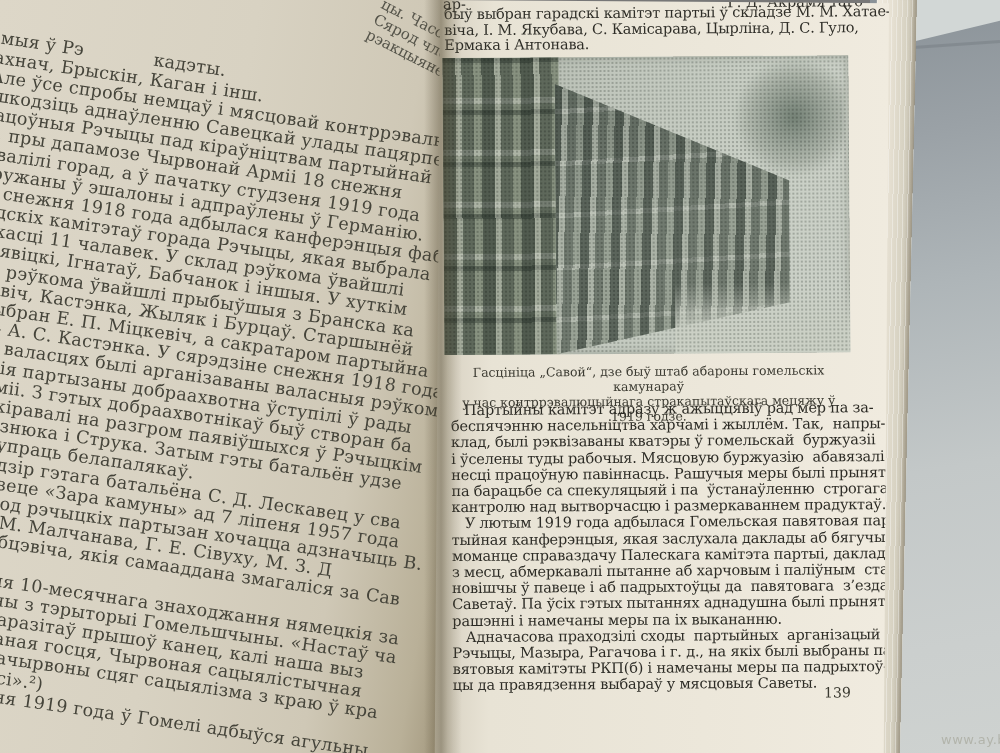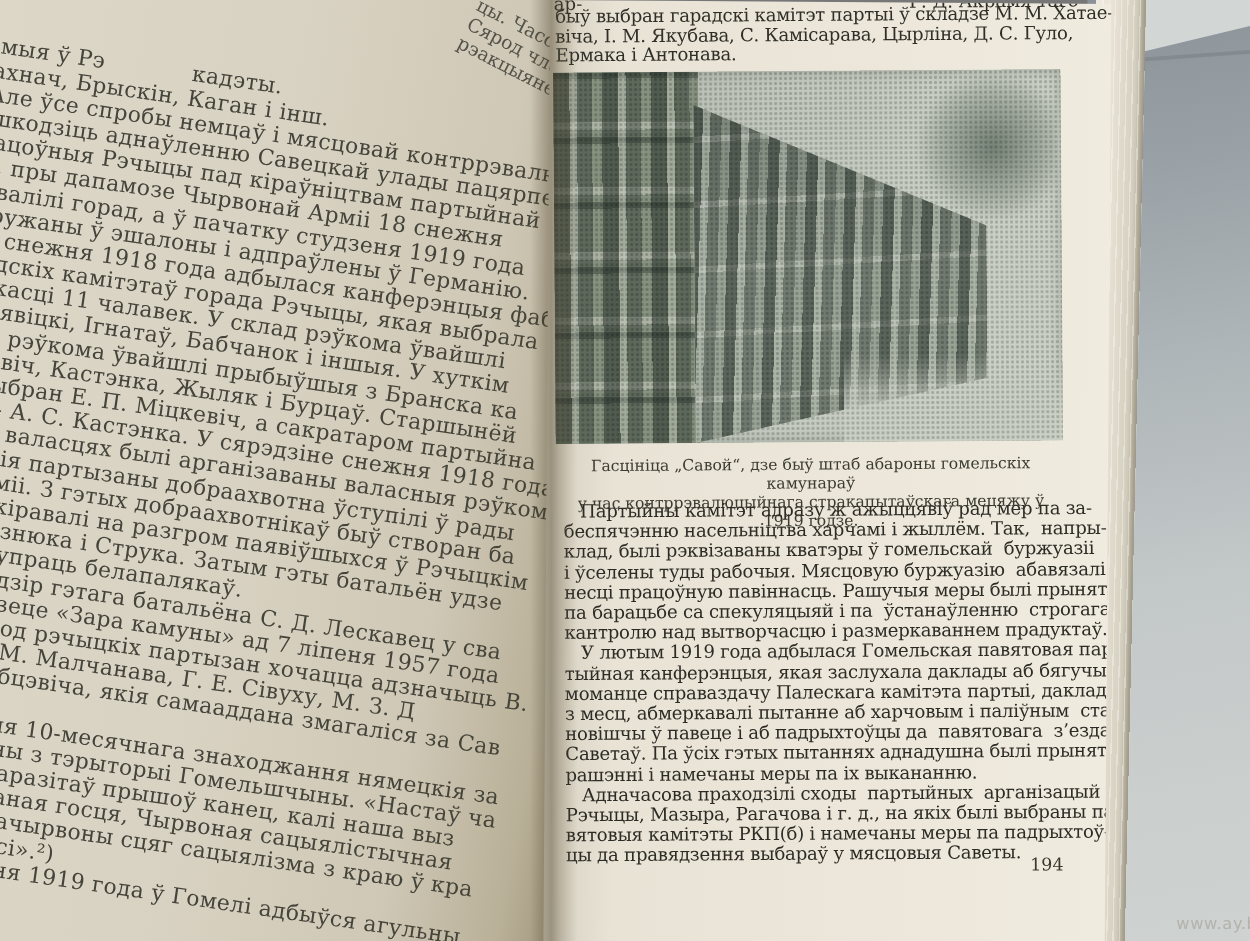--- a/index.html
+++ b/index.html
@@ -107,20 +107,20 @@
         <div class="ph-dots"></div>
       </div>
 
       <div class="rp-caption">
           <div class="cline">Гасцініца „Савой“, дзе быў штаб абароны гомельскіх камунараў</div>
           <div class="cline">у час контррэвалюцыйнага стракапытаўскага мецяжу ў 1919 годзе.</div>
         </div>
 
       <div class="rp-body"><div class="bline">   Партыйны камітэт адразу ж ажыццявіў рад мер па за-</div><div class="bline">беспячэнню насельніцтва харчамі і жыллём. Так,  напры-</div><div class="bline">клад, былі рэквізаваны кватэры ў гомельскай  буржуазіі</div><div class="bline">і ўселены туды рабочыя. Мясцовую буржуазію  абавязалі</div><div class="bline">несці працоўную павіннасць. Рашучыя меры былі прыняты</div><div class="bline">па барацьбе са спекуляцыяй і па  ўстанаўленню  строгага</div><div class="bline">кантролю над вытворчасцю і размеркаваннем прадуктаў.</div><div class="bline">   У лютым 1919 года адбылася Гомельская павятовая пар-</div><div class="bline">тыйная канферэнцыя, якая заслухала даклады аб бягучым</div><div class="bline">моманце справаздачу Палескага камітэта партыі, даклады</div><div class="bline">з месц, абмеркавалі пытанне аб харчовым і паліўным  ста-</div><div class="bline">новішчы ў павеце і аб падрыхтоўцы да  павятовага  з’езда</div><div class="bline">Саветаў. Па ўсіх гэтых пытаннях аднадушна былі прыняты</div><div class="bline">рашэнні і намечаны меры па іх выкананню.</div><div class="bline">   Адначасова праходзілі сходы  партыйных  арганізацый</div><div class="bline">Рэчыцы, Мазыра, Рагачова і г. д., на якіх былі выбраны па-</div><div class="bline">вятовыя камітэты РКП(б) і намечаны меры па падрыхтоў-</div><div class="bline">цы да правядзення выбараў у мясцовыя Саветы.</div></div>
 
-      <div class="rp-pagenum">194</div>
+      <div class="rp-pagenum">139</div>
     </div>
   </div>
 
   <div class="gutter"></div>
 
   <div class="watermark">www.ay.by</div>
 </div>
 
 </body></html>

